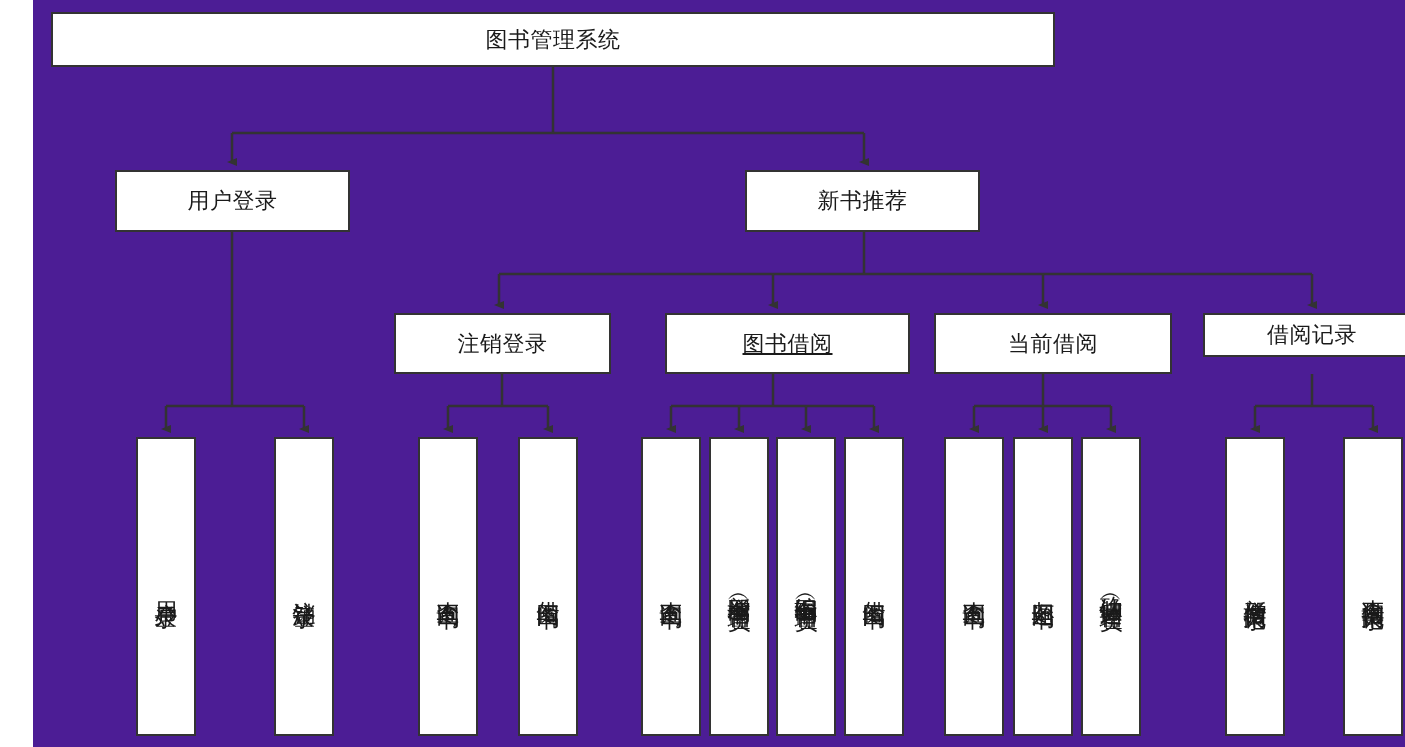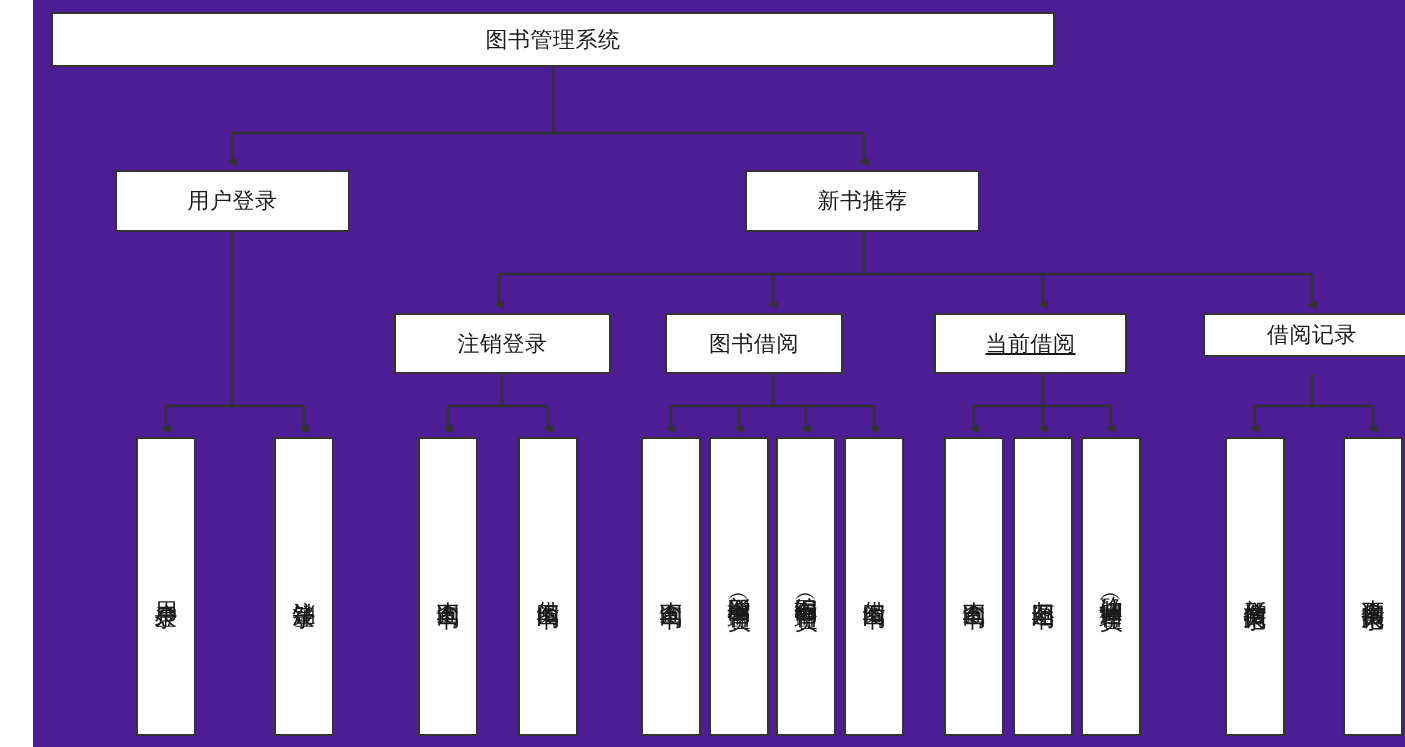--- a/index.html
+++ b/index.html
@@ -141,24 +141,24 @@
   <div class="node horizontal" style="left:82px; top:170px; width:235px; height:62px;">
     <span class="node-label">用户登录</span>
   </div>
   <div class="node horizontal" style="left:712px; top:170px; width:235px; height:62px;">
     <span class="node-label">新书推荐</span>
   </div>
 
   <div class="node horizontal" style="left:361px; top:313px; width:217px; height:61px;">
     <span class="node-label">注销登录</span>
   </div>
-  <div class="node horizontal" style="left:632px; top:313px; width:178px; height:61px;">
+  <div class="node horizontal" style="left:632px; top:313px; width:245px; height:61px;text-decoration:underline;">
     <span class="node-label">图书借阅</span>
   </div>
-  <div class="node horizontal" style="left:901px; top:313px; width:193px; height:61px;text-decoration:underline;">
+  <div class="node horizontal" style="left:901px; top:313px; width:238px; height:61px;">
     <span class="node-label">当前借阅</span>
   </div>
   <div class="node horizontal" style="left:1170px; top:313px; width:218px; height:44px;">
     <span class="node-label">借阅记录</span>
   </div>
 
   <div class="node vertical" style="left:103px; top:437px; width:60px; height:299px;">
     <span class="node-label">用户登录</span>
   </div>
   <div class="node vertical" style="left:241px; top:437px; width:60px; height:299px;">

